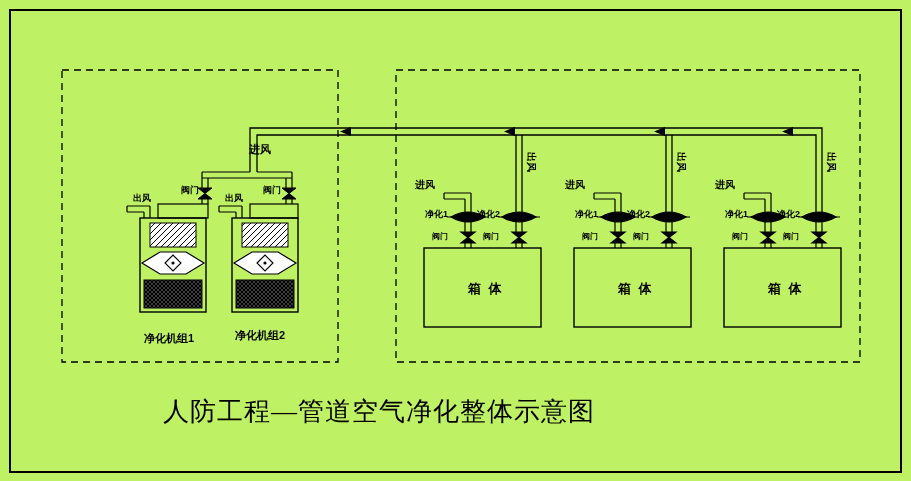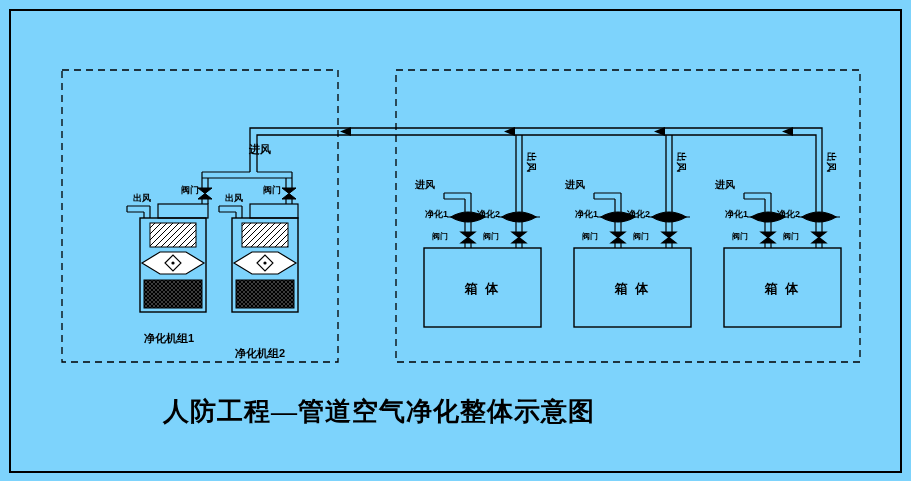--- a/index.html
+++ b/index.html
@@ -1,22 +1,22 @@
 <!DOCTYPE html>
 <html><head>
 <meta charset="utf-8">
 <style>
   html,body{margin:0;padding:0;background:#fff;}
-  .canvas{position:relative;width:911px;height:481px;background:#7dd3fc;overflow:hidden;
+  .canvas{position:relative;width:911px;height:481px;background:#bef264;overflow:hidden;
           font-family:"Liberation Sans",sans-serif;color:#000;}
   .canvas svg{position:absolute;left:0;top:0;}
   .lbl{position:absolute;font-weight:bold;white-space:nowrap;line-height:1.05;color:#000;}
   .vert{transform:rotate(90deg);transform-origin:0 0;}
-  .boxlbl{position:absolute;font-weight:bold;text-align:center;letter-spacing:2px;color:#000;}
-  .title{position:absolute;font-weight:bold;letter-spacing:1px;color:#000;
+  .boxlbl{position:absolute;font-weight:bold;letter-spacing:2px;color:#000;margin-left:44px;}
+  .title{position:absolute;font-weight:normal;letter-spacing:1px;color:#000;
          font-family:"Liberation Serif","Liberation Sans",serif;}
 </style>
 </head>
 <body>
 
 <div class="canvas">
 
   <svg width="911" height="481" viewBox="0 0 911 481">
     <defs>
       <pattern id="hatch" width="6" height="6" patternUnits="userSpaceOnUse">
@@ -109,21 +109,21 @@
       <rect x="724" y="248" width="117" height="79" stroke-width="1.4"></rect>
     </g>
   </svg>
 
   <div class="lbl" style="left:249px;top:144px;font-size:11px">进风</div>
   <div class="lbl" style="left:181px;top:186px;font-size:9px">阀门</div>
   <div class="lbl" style="left:263px;top:186px;font-size:9px">阀门</div>
   <div class="lbl" style="left:133px;top:194px;font-size:9px">出风</div>
   <div class="lbl" style="left:225px;top:194px;font-size:9px">出风</div>
   <div class="lbl" style="left:144px;top:333px;font-size:11px">净化机组1</div>
-  <div class="lbl" style="left:235px;top:348px;font-size:11px">净化机组2</div>
+  <div class="lbl" style="left:235px;top:330px;font-size:11px">净化机组2</div>
 
   <div class="lbl" style="left:415px;top:180px;font-size:10px">进风</div>
   <div class="lbl" style="left:425px;top:210px;font-size:9px">净化1</div>
   <div class="lbl" style="left:477px;top:210px;font-size:9px">净化2</div>
   <div class="lbl" style="left:432px;top:233px;font-size:8px">阀门</div>
   <div class="lbl" style="left:483px;top:233px;font-size:8px">阀门</div>
   <div class="lbl vert" style="left:536px;top:152px;font-size:10px">出风</div>
   <div class="boxlbl" style="left:424px;top:280px;width:117px;font-size:13px">箱 体</div>
 
   <div class="lbl" style="left:565px;top:180px;font-size:10px">进风</div>

